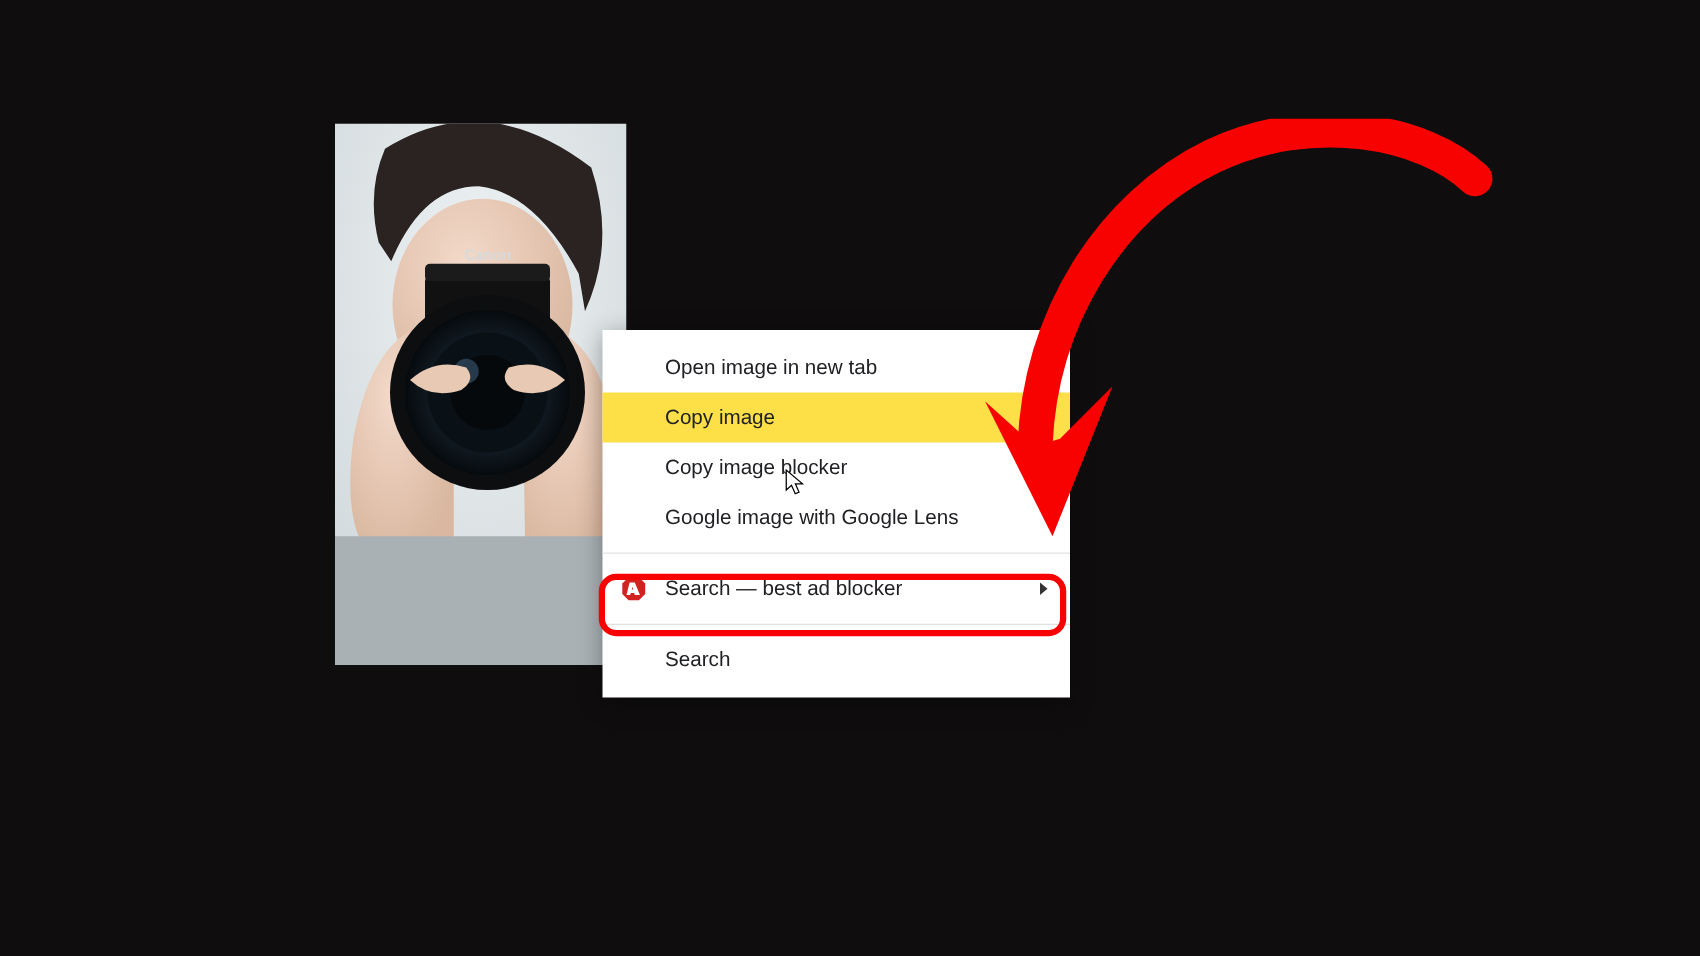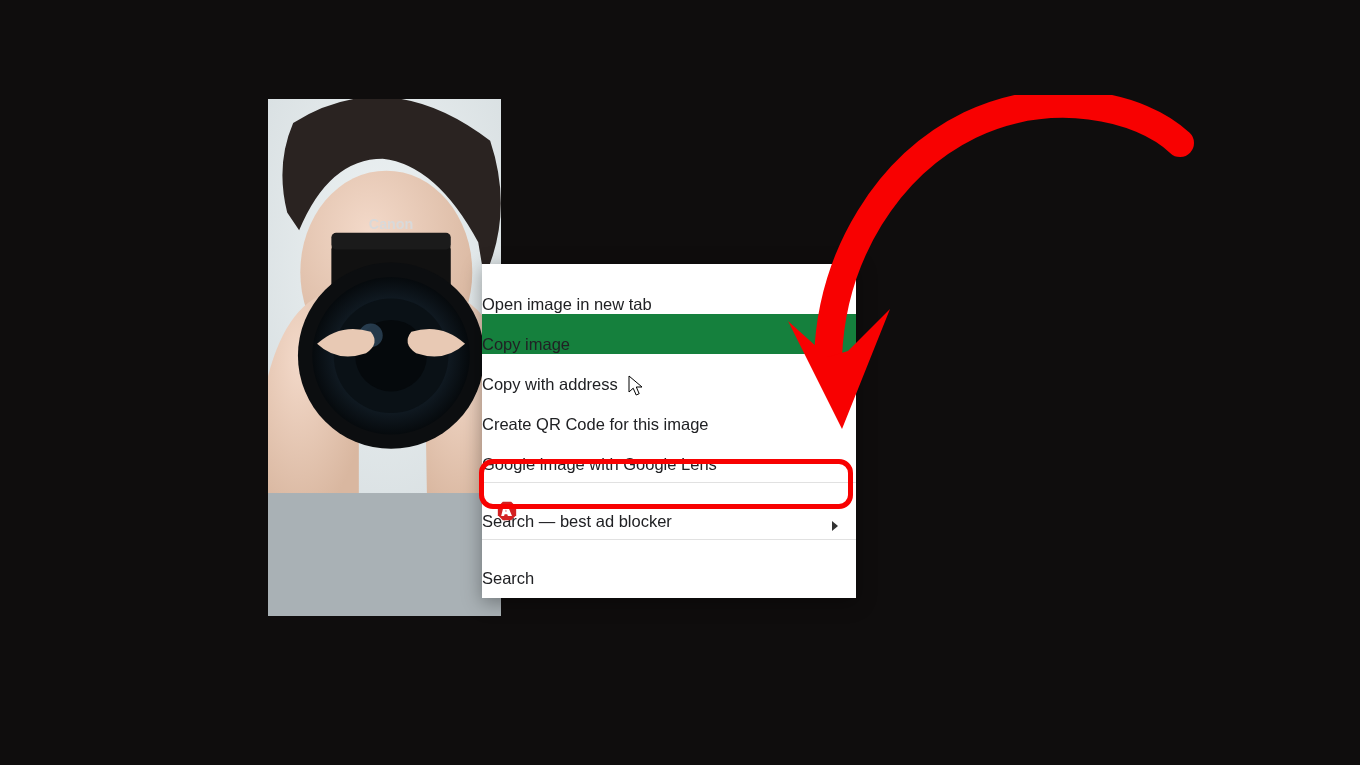--- a/index.html
+++ b/index.html
@@ -5,47 +5,48 @@
   * { margin: 0; padding: 0; box-sizing: border-box; }
   html, body { width: 1360px; height: 765px; background: #0f0d0d; font-family: Arial, Helvetica, sans-serif; overflow: hidden; }
   .stage { position: relative; width: 1360px; height: 765px; }
 
   
   .photo {
     position: absolute;
     left: 268px;
     top: 99px;
     width: 233px;
-    height: 517px;
+    height: 433px;
     background: #dfe6e9;
     overflow: hidden;
   }
   .photo svg { width: 100%; height: 100%; display: block; }
 
   
   .context-menu {
     position: absolute;
     left: 482px;
     top: 264px;
     width: 374px;
     background: #ffffff;
     box-shadow: 0 4px 18px rgba(0,0,0,0.35);
     padding: 10px 0;
     font-size: 16.5px;
     color: #202124;
   }
   .menu-item {
     position: relative;
     display: flex;
-    align-items: flex-end;
+    align-items: center;
     height: 40px;
+    padding-left: 50px;
     padding-right: 18px;
     cursor: default;
   }
-  .menu-item.hovered { background: #15803d; }
+  .menu-item.hovered { background: #fde047; }
   .menu-item .icon-slot {
     position: absolute;
     left: 14px;
     top: 50%;
     transform: translateY(-50%);
     width: 22px;
     height: 22px;
     display: flex;
     align-items: center;
     justify-content: center;
@@ -140,24 +141,21 @@
   </div>
 
   <div class="context-menu">
     <div class="menu-item">
       <span>Open image in new tab</span>
     </div>
     <div class="menu-item hovered">
       <span>Copy image</span>
     </div>
     <div class="menu-item">
-      <span>Copy with address</span>
-    </div>
-    <div class="menu-item">
-      <span>Create QR Code for this image</span>
+      <span>Copy image blocker</span>
     </div>
     <div class="menu-item">
       <span>Google image with Google Lens</span>
     </div>
 
     <div class="menu-sep"></div>
 
     <div class="menu-item">
       <span class="icon-slot">
         <svg class="adblock-icon" viewBox="0 0 24 24">

